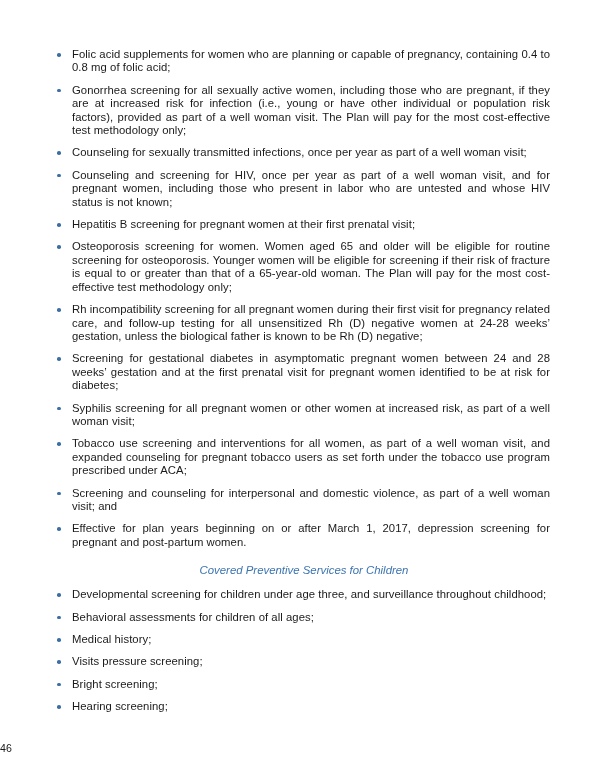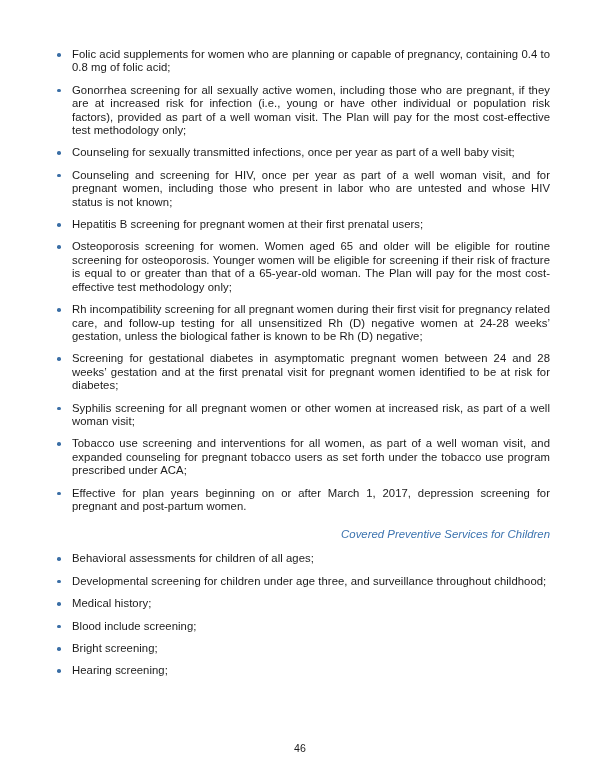--- a/index.html
+++ b/index.html
@@ -57,60 +57,60 @@
     height: 3.6px;
     border-radius: 50%;
     background: #3a6ea5;
   }
   .section-heading {
     font-size: 11.4px;
     line-height: 14px;
     font-style: italic;
     color: #3b73af;
     margin: 14px 0 11px 8px;
-    text-align: right;
+    text-align: center;
   }
   .page-number {
     position: absolute;
     left: 0;
     right: 0;
     top: 742px;
-    text-align: center;
     font-size: 10.6px;
     color: #1a1a1a;
     font-family: "Liberation Sans", sans-serif;
   }
 </style>
 </head>
 <body>
 
 <div class="page">
   <div class="content">
 
     <ul class="bullets">
       <li class="bullet">Folic acid supplements for women who are planning or capable of pregnancy, containing 0.4 to 0.8 mg of folic acid;</li>
       <li class="bullet">Gonorrhea screening for all sexually active women, including those who are pregnant, if they are at increased risk for infection (i.e., young or have other individual or population risk factors), provided as part of a well woman visit. The Plan will pay for the most cost-effective test methodology only;</li>
-      <li class="bullet">Counseling for sexually transmitted infections, once per year as part of a well baby visit;</li>
+      <li class="bullet">Counseling for sexually transmitted infections, once per year as part of a well woman visit;</li>
       <li class="bullet">Counseling and screening for HIV, once per year as part of a well woman visit, and for pregnant women, including those who present in labor who are untested and whose HIV status is not known;</li>
-      <li class="bullet">Hepatitis B screening for pregnant women at their first prenatal users;</li>
+      <li class="bullet">Hepatitis B screening for pregnant women at their first prenatal visit;</li>
       <li class="bullet">Osteoporosis screening for women. Women aged 65 and older will be eligible for routine screening for osteoporosis. Younger women will be eligible for screening if their risk of fracture is equal to or greater than that of a 65-year-old woman. The Plan will pay for the most cost-effective test methodology only;</li>
       <li class="bullet">Rh incompatibility screening for all pregnant women during their first visit for pregnancy related care, and follow-up testing for all unsensitized Rh (D) negative women at 24-28 weeks’ gestation, unless the biological father is known to be Rh (D) negative;</li>
       <li class="bullet">Screening for gestational diabetes in asymptomatic pregnant women between 24 and 28 weeks’ gestation and at the first prenatal visit for pregnant women identified to be at risk for diabetes;</li>
       <li class="bullet">Syphilis screening for all pregnant women or other women at increased risk, as part of a well woman visit;</li>
       <li class="bullet">Tobacco use screening and interventions for all women, as part of a well woman visit, and expanded counseling for pregnant tobacco users as set forth under the tobacco use program prescribed under ACA;</li>
+      <li class="bullet">Screening and counseling for interpersonal and domestic violence, as part of a well woman visit; and</li>
       <li class="bullet">Effective for plan years beginning on or after March 1, 2017, depression screening for pregnant and post-partum women.</li>
     </ul>
 
     <div class="section-heading">Covered Preventive Services for Children</div>
 
     <ul class="bullets">
+      <li class="bullet">Developmental screening for children under age three, and surveillance throughout childhood;</li>
       <li class="bullet">Behavioral assessments for children of all ages;</li>
-      <li class="bullet">Developmental screening for children under age three, and surveillance throughout childhood;</li>
       <li class="bullet">Medical history;</li>
-      <li class="bullet">Blood include screening;</li>
+      <li class="bullet">Visits pressure screening;</li>
       <li class="bullet">Bright screening;</li>
       <li class="bullet">Hearing screening;</li>
 
     </ul>
 
   </div>
 
   <div class="page-number">46</div>
 </div>
 

